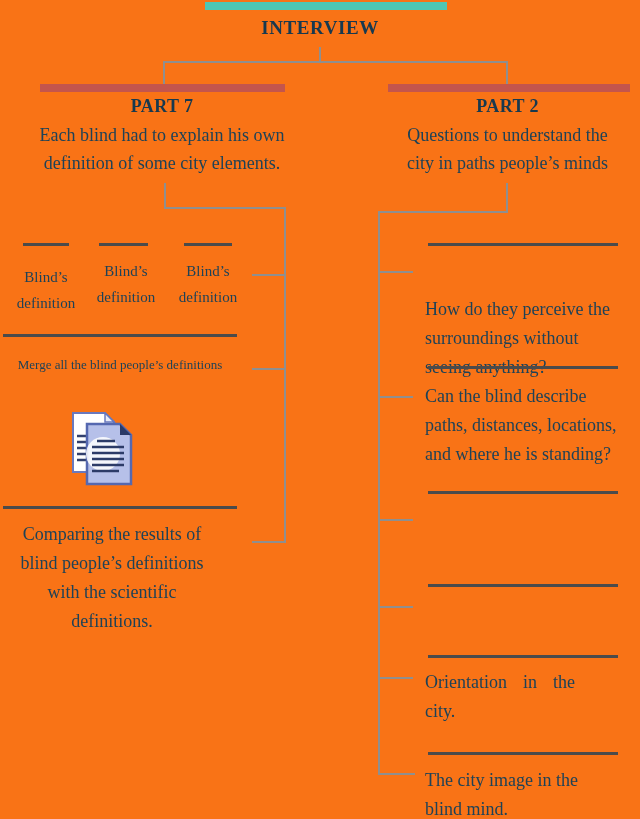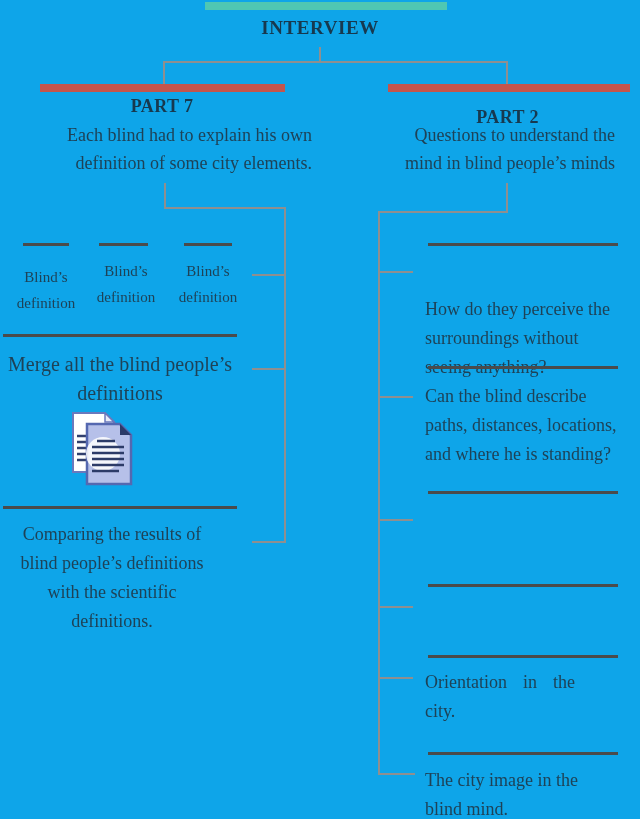--- a/index.html
+++ b/index.html
@@ -1,44 +1,44 @@
 <!DOCTYPE html>
 <html><head>
 <meta charset="utf-8">
 <style>
   html,body{margin:0;padding:0;background:#ffffff;}
   .canvas{
-    position:relative;width:640px;height:819px;background:#0ea5e9;
+    position:relative;width:640px;height:819px;background:#f97316;
     font-family:"Liberation Serif","DejaVu Serif",serif;
     color:#1e4257;overflow:hidden;
   }
   
   .teal-bar{position:absolute;left:205px;top:2px;width:242px;height:8px;background:#4fc7b3;}
   .red-bar{position:absolute;top:84px;height:8px;background:#c4554c;}
   .red-bar.left{left:40px;width:245px;}
   .red-bar.right{left:388px;width:242px;}
   
   .title{position:absolute;left:170px;top:17px;width:300px;text-align:center;
          font-size:19px;font-weight:bold;letter-spacing:.6px;color:#17394f;}
   .part-label{position:absolute;top:96px;text-align:center;font-size:18px;font-weight:bold;letter-spacing:.4px;color:#17394f;}
   .part-label.p1{left:12px;width:300px;}
-  .part-label.p2{left:400px;width:215px;margin-top:11px;}
-  .part-desc{position:absolute;top:121px;text-align:right;font-size:18px;line-height:28px;}
+  .part-label.p2{left:400px;width:215px;}
+  .part-desc{position:absolute;top:121px;text-align:center;font-size:18px;line-height:28px;}
   .part-desc.p1{left:12px;width:300px;}
   .part-desc.p2{left:400px;width:215px;}
   
   .line{position:absolute;background:#8f8f8f;}
   .hline{height:1.5px;}
   .vline{width:1.5px;}
   
   .divider{position:absolute;height:3px;background:#4b4b4b;}
   .smline{position:absolute;top:243px;height:3px;background:#4b4b4b;}
   
   .blind-def{position:absolute;width:80px;text-align:center;font-size:15px;line-height:26px;}
-  .merge-text{position:absolute;left:0;top:350px;width:240px;text-align:center;font-size:20px;line-height:29px;}
+  .merge-text{position:absolute;left:0;top:350px;width:240px;text-align:center;font-size:13px;line-height:29px;}
   .compare-text{position:absolute;left:12px;top:520px;width:200px;text-align:center;font-size:18px;line-height:29px;}
   .doc-icon{position:absolute;left:70px;top:412px;width:64px;height:74px;}
   
   .q{position:absolute;left:425px;font-size:18px;line-height:29px;text-align:left;}
   .q.justify{text-align:justify;}
   .d0{left:428px;top:243px;width:190px;}
   .d1{left:428px;top:366px;width:190px;}
   .d2{left:428px;top:491px;width:190px;}
   .d3{left:428px;top:584px;width:190px;}
   .d4{left:428px;top:655px;width:190px;}
@@ -61,21 +61,21 @@
   <div class="line vline" style="left:319px;top:47px;height:15px;"></div>
   <div class="line hline" style="left:163px;top:61px;width:345px;"></div>
   <div class="line vline" style="left:163px;top:61px;height:25px;"></div>
   <div class="line vline" style="left:506px;top:61px;height:25px;"></div>
 
   <div class="red-bar left"></div>
   <div class="red-bar right"></div>
   <div class="part-label p1">PART 7</div>
   <div class="part-desc p1">Each blind had to explain his own definition of some city elements.</div>
   <div class="part-label p2">PART 2</div>
-  <div class="part-desc p2">Questions to understand the mind in blind people’s minds</div>
+  <div class="part-desc p2">Questions to understand the city in paths people’s minds</div>
 
   <div class="line vline" style="left:164px;top:183px;height:26px;"></div>
   <div class="line hline" style="left:164px;top:207px;width:122px;"></div>
   <div class="line vline" style="left:284px;top:207px;height:336px;"></div>
   <div class="line hline" style="left:252px;top:274px;width:33px;"></div>
   <div class="line hline" style="left:252px;top:368px;width:33px;"></div>
   <div class="line hline" style="left:252px;top:541px;width:34px;"></div>
 
   <div class="smline" style="left:23px;width:46px;"></div>
   <div class="smline" style="left:99px;width:49px;"></div>

